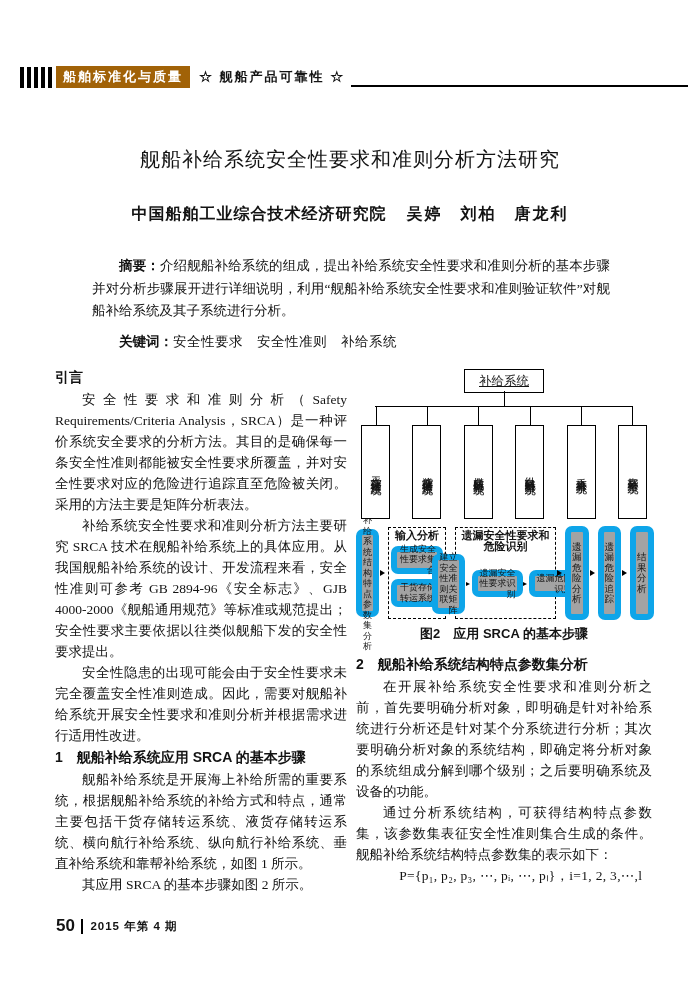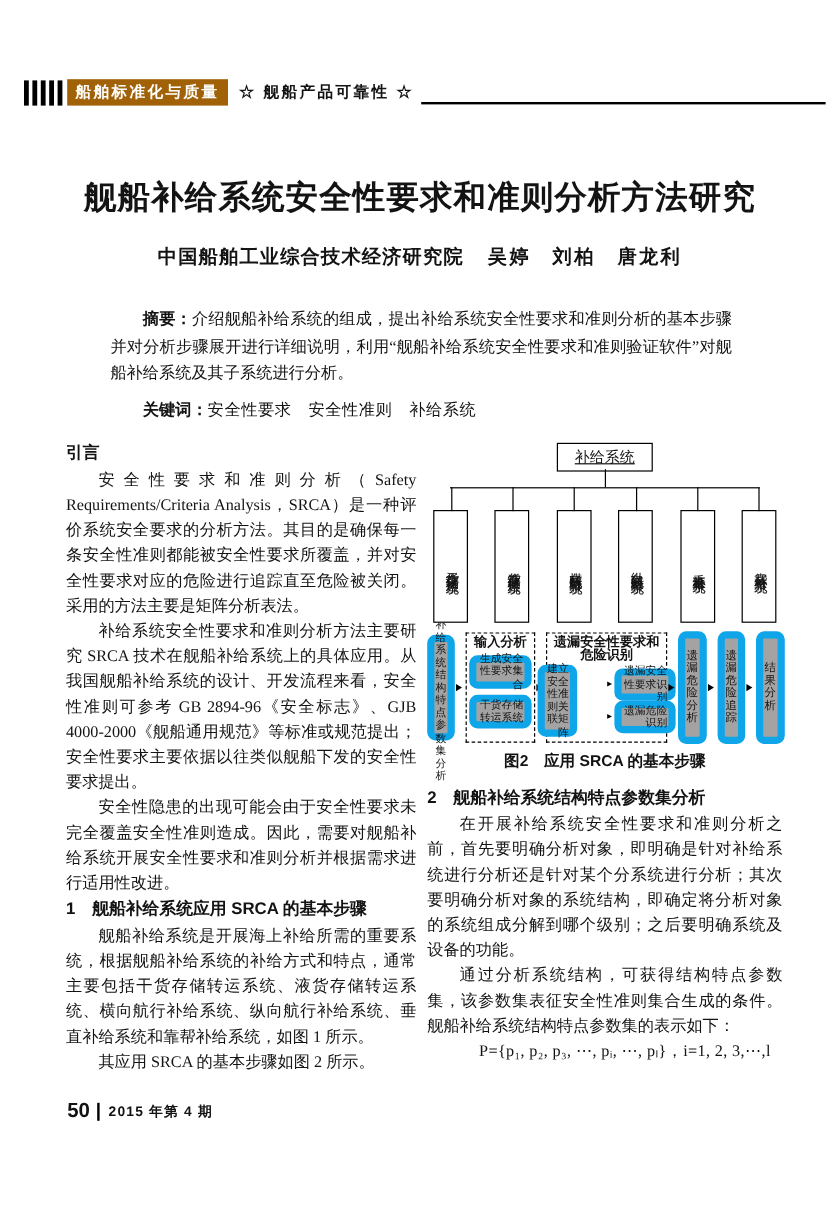--- a/index.html
+++ b/index.html
@@ -11,21 +11,21 @@
   .bars{display:flex;gap:3px;margin-right:4px;}
   .bars i{display:block;width:4px;height:21px;background:#000;}
   .masthead{background:#a16207;color:#fff;font-family:"Liberation Sans",sans-serif;
             font-size:13px;font-weight:bold;padding:2px 7px;letter-spacing:2px;white-space:nowrap;}
   .jsec{font-family:"Liberation Sans",sans-serif;font-size:13px;font-weight:bold;
         margin-left:9px;letter-spacing:2px;white-space:nowrap;}
   .hrule{flex:1;border-bottom:2px solid #000;align-self:flex-end;margin-bottom:3px;margin-left:6px;}
 
   
   .title{position:absolute;top:146px;left:0;width:700px;text-align:center;
-         font-family:"Liberation Sans",sans-serif;font-size:27px;font-weight:bold;letter-spacing:1px;}
+         font-family:"Liberation Sans",sans-serif;font-size:20px;font-weight:normal;letter-spacing:1px;}
   .authors{position:absolute;top:204px;left:0;width:700px;text-align:center;
            font-size:16px;font-weight:bold;letter-spacing:1px;}
   .authors .aff{margin-right:20px;}
   .authors .au{letter-spacing:2px;}
 
   
   .abs{position:absolute;top:247px;left:84px;width:534px;font-size:13.5px;line-height:22.5px;
        text-align:justify;}
   .abs p{margin:8px;text-indent:2em;}
   .abs .kw{margin-top:5px;}
@@ -63,21 +63,21 @@
   .arr{flex:none;width:0;height:0;border:3px solid transparent;border-left:5px solid #000;margin:0 0 0 1px;}
   .arr.mini{border:2.5px solid transparent;border-left:4px solid #000;margin:0;}
   .dash{border:1px dashed #000;display:flex;flex-direction:column;align-items:center;
         box-sizing:border-box;padding:2px;height:92px;background:#fff;}
   .dtitle{font-family:"Liberation Sans",sans-serif;font-weight:bold;font-size:11px;line-height:10.5px;text-align:center;}
   .d1{width:58px;justify-content:flex-start;}
   .d1 .rb{width:52px;height:28px;margin-top:5px;}
   .d2{width:101px;}
   .drow{display:flex;align-items:center;flex:1;gap:1px;}
   .rb.mx{width:33px;height:60px;}
-  .dcol{display:flex;flex-direction:column;gap:0;padding-left:24px;}
+  .dcol{display:flex;flex-direction:row;gap:0;}
   .drow2{display:flex;align-items:center;}
   .d2 .dcol .rb{width:51px;height:27px;}
 
   
   .formula{text-indent:3.2em !important;font-size:13.5px;letter-spacing:.3px;}
   .footer{position:absolute;top:916px;left:56px;display:flex;align-items:center;}
   .pgnum{font-family:"Liberation Sans",sans-serif;font-weight:bold;font-size:17px;}
   .pgsep{width:2.5px;height:15px;background:#000;margin:0 7px 0 6px;}
   .issue{font-family:"Liberation Sans",sans-serif;font-size:11.5px;font-weight:bold;letter-spacing:1px;}
 </style>

